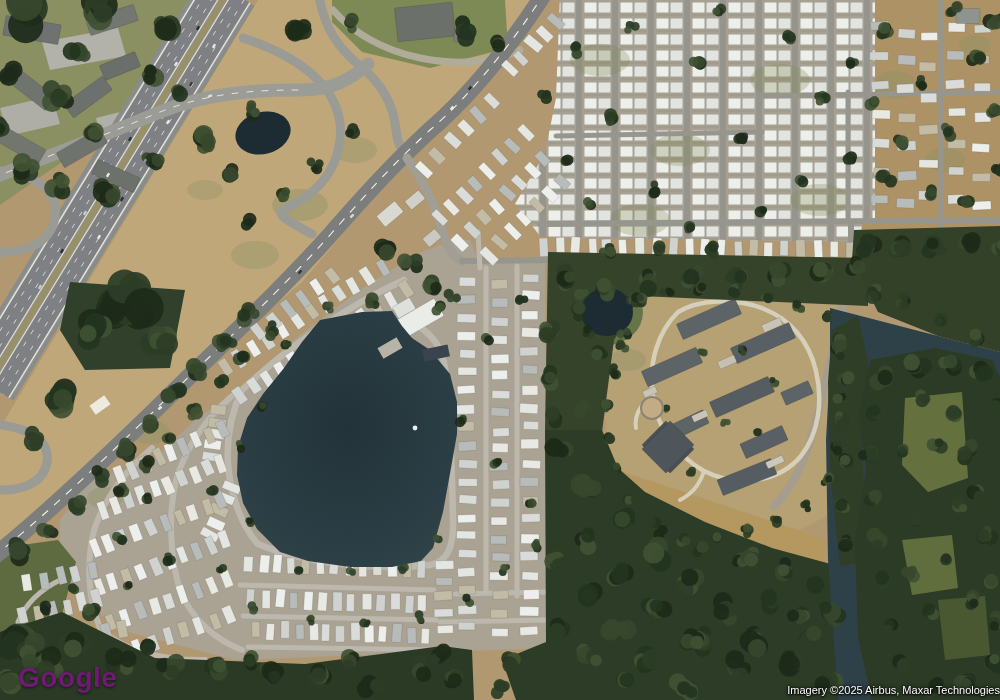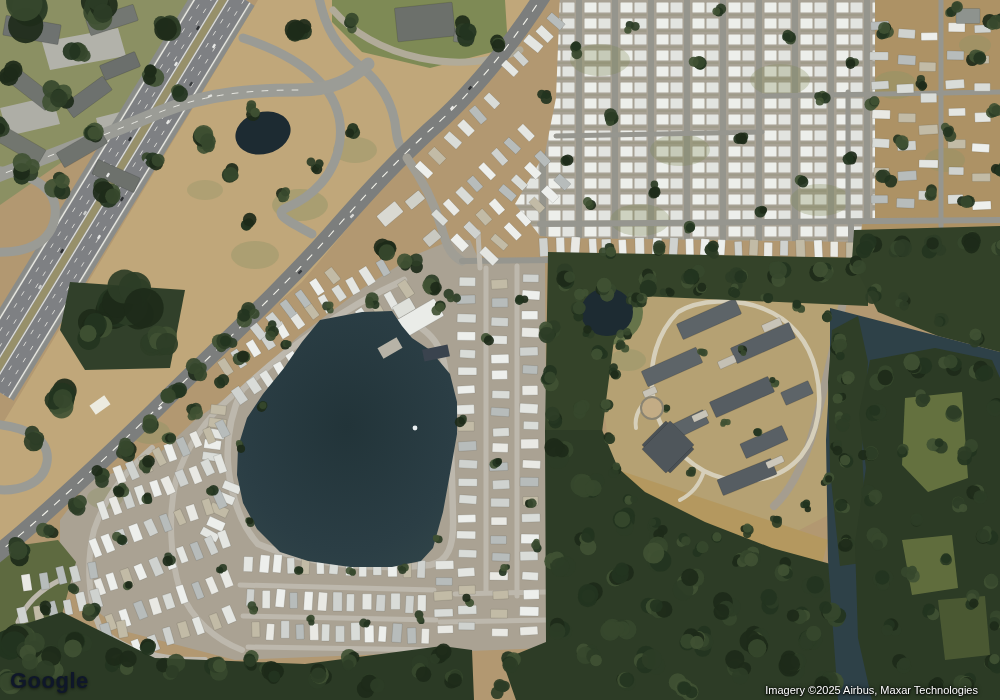--- a/index.html
+++ b/index.html
@@ -1,21 +1,21 @@
 <!DOCTYPE html>
 <html><head>
 <meta charset="utf-8">
 <style>
   html,body{margin:0;padding:0;background:#222;}
   .viewport{position:relative;width:1000px;height:700px;overflow:hidden;background:#b29871;
             font-family:"Liberation Sans",sans-serif;}
   .viewport svg{position:absolute;left:0;top:0;width:100%;height:100%;display:block;}
-  .logo{position:absolute;left:10px;bottom:6px;color:#0f172a;font-size:22px;font-weight:bold;
+  .logo{position:absolute;left:18px;bottom:6px;color:#701a75;font-size:28px;font-weight:bold;
         letter-spacing:.5px;text-shadow:0 1px 3px rgba(0,0,0,.6);cursor:pointer;user-select:none;}
-  .attrib{position:absolute;right:22px;bottom:4px;color:#fff;font-size:11px;
+  .attrib{position:absolute;right:0;bottom:4px;color:#fff;font-size:11px;
           text-shadow:0 0 2px #000,0 1px 2px #000,0 0 4px rgba(0,0,0,.8);white-space:nowrap;}
 </style>
 </head>
 <body>
 
 <div class="viewport">
   <svg id="map-svg" viewBox="0 0 1000 700" preserveAspectRatio="none">
       <defs>
         <radialGradient id="lakeg" cx="50%" cy="45%" r="70%">
           <stop offset="0%" stop-color="#223439"></stop>

